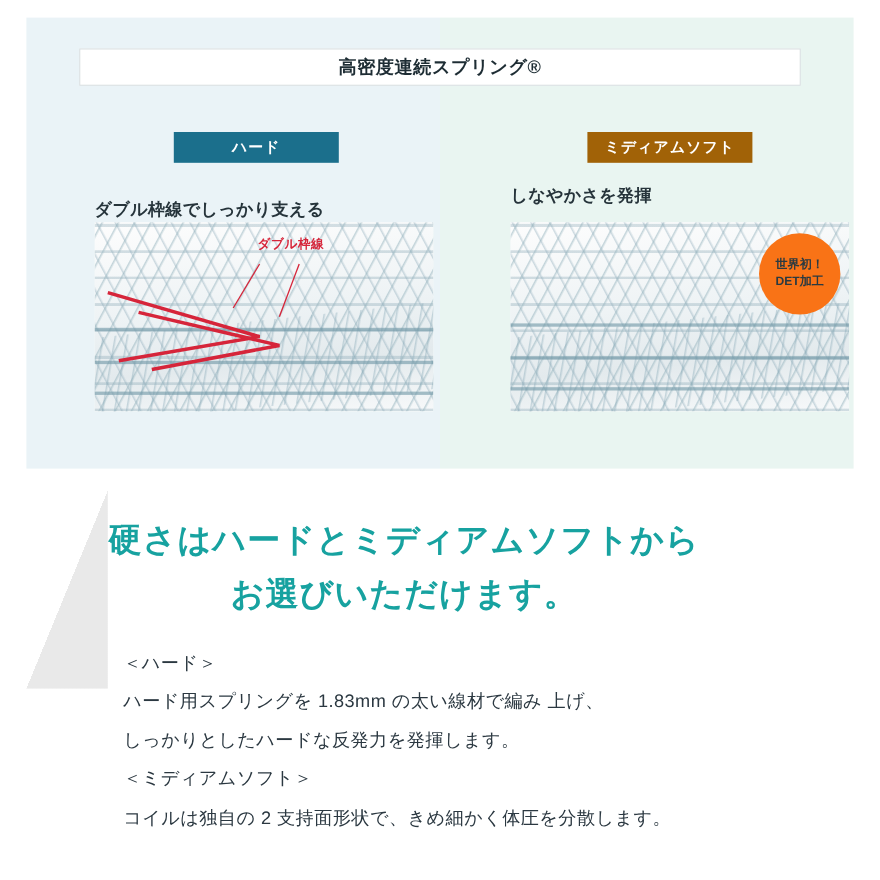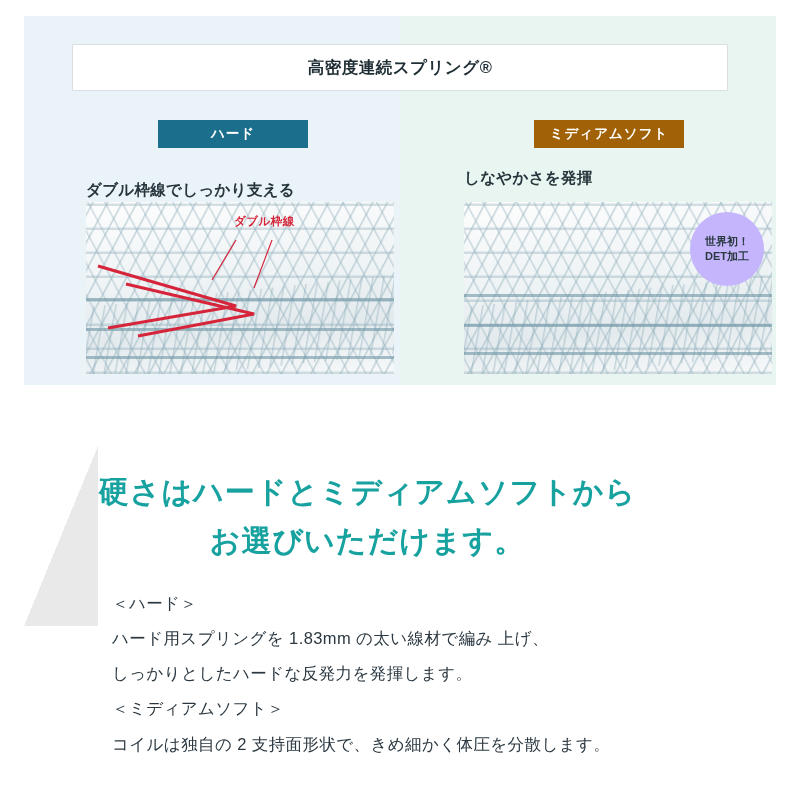--- a/index.html
+++ b/index.html
@@ -19,33 +19,33 @@
     position: absolute;
     left: 24px;
     top: 16px;
     width: 752px;
     height: 410px;
     display: flex;
   }
   .panel-half {
     position: relative;
     width: 376px;
-    height: 369px;
+    height: 410px;
     box-sizing: border-box;
   }
   .panel-left  { background: #eaf3f7; }
   .panel-right { background: #e9f5f1; }
 
   
   .panel-title {
     position: absolute;
     left: 48px;
     top: 28px;
     width: 656px;
-    height: 47px;
+    height: 34px;
     background: #ffffff;
     border: 1px solid #d9dfe2;
     box-sizing: border-box;
     display: flex;
     align-items: center;
     justify-content: center;
     z-index: 5;
   }
   .panel-title span {
     font-size: 16.5px;
@@ -163,21 +163,21 @@
   }
 
   
   .badge {
     position: absolute;
     right: 8px;
     top: 10px;
     width: 74px;
     height: 74px;
     border-radius: 50%;
-    background: #c4b5fd;
+    background: #f97316;
     display: flex;
     flex-direction: column;
     align-items: center;
     justify-content: center;
     text-align: center;
     line-height: 1.35;
     z-index: 4;
   }
   .badge span {
     font-size: 11px;

